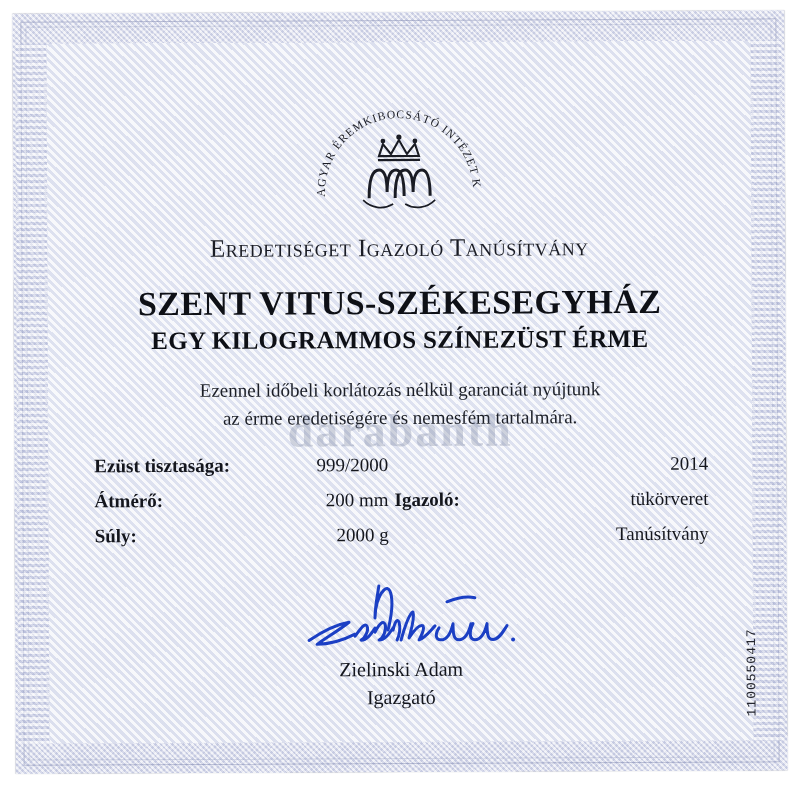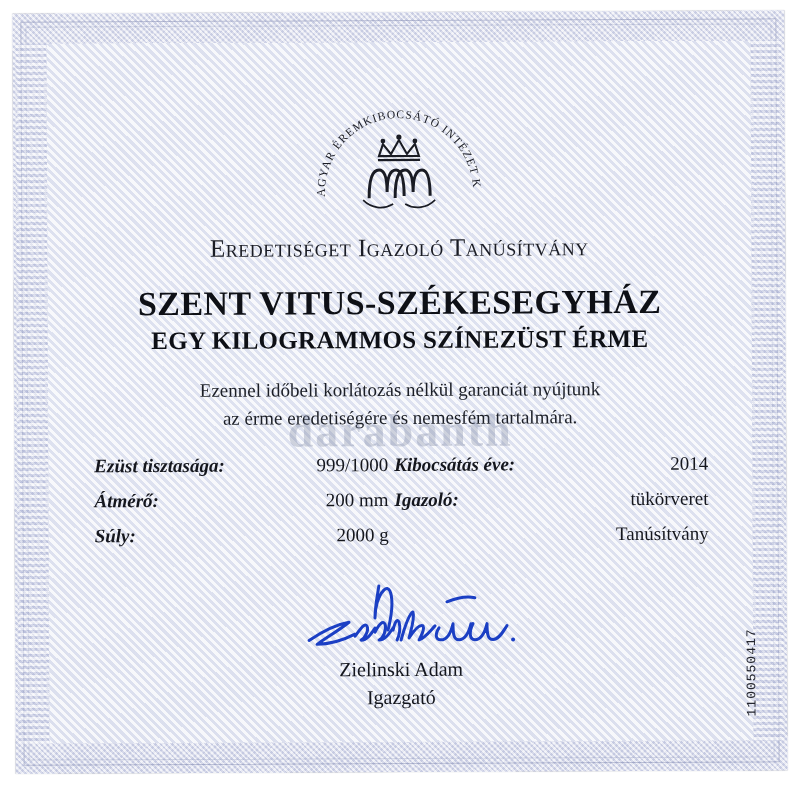--- a/index.html
+++ b/index.html
@@ -152,21 +152,21 @@
   }
   .spec-left {
     display: flex;
     width: 300px;
     flex: 0 0 300px;
   }
   .spec-right {
     display: flex;
     flex: 1 1 auto;
   }
-  .spec-label { font-weight: bold; white-space: nowrap; font-style: italic; }
+  .spec-label { font-weight: bold; white-space: nowrap; }
   .spec-value { margin-left: auto; padding-right: 6px; white-space: nowrap; }
   .spec-right .spec-value { padding-right: 0; }
 
   
   .signature {
     position: absolute;
     top: 566px;
     left: 0; right: 0;
     text-align: center;
     height: 80px;
@@ -264,24 +264,23 @@
         <div>Ezennel időbeli korlátozás nélkül garanciát nyújtunk</div>
         <div>az érme eredetiségére és nemesfém tartalmára.</div>
       </div>
 
       <div class="watermark">darabanth</div>
 
       <div class="specs">
         <div class="spec-row">
           <div class="spec-left">
             <span class="spec-label">Ezüst tisztasága:</span>
-            <span class="spec-value">999/1000</span>
+            <span class="spec-value">999/2000</span>
           </div>
           <div class="spec-right">
-            <span class="spec-label">Kibocsátás éve:</span>
             <span class="spec-value">2014</span>
           </div>
         </div>
         <div class="spec-row">
           <div class="spec-left">
             <span class="spec-label">Átmérő:</span>
             <span class="spec-value">200 mm</span>
           </div>
           <div class="spec-right">
             <span class="spec-label">Igazoló:</span>

